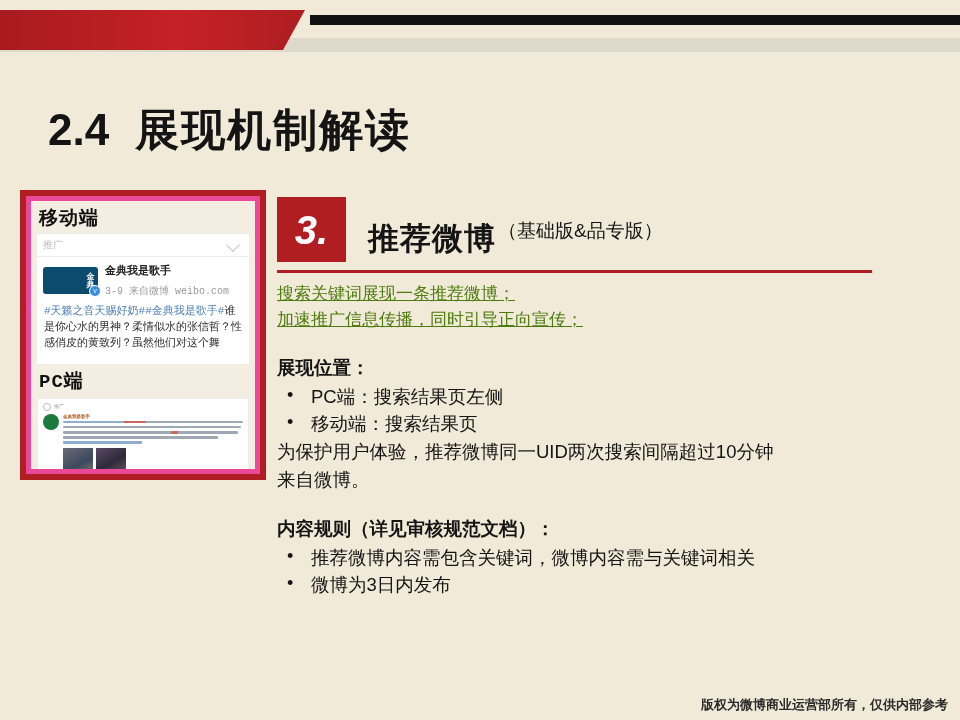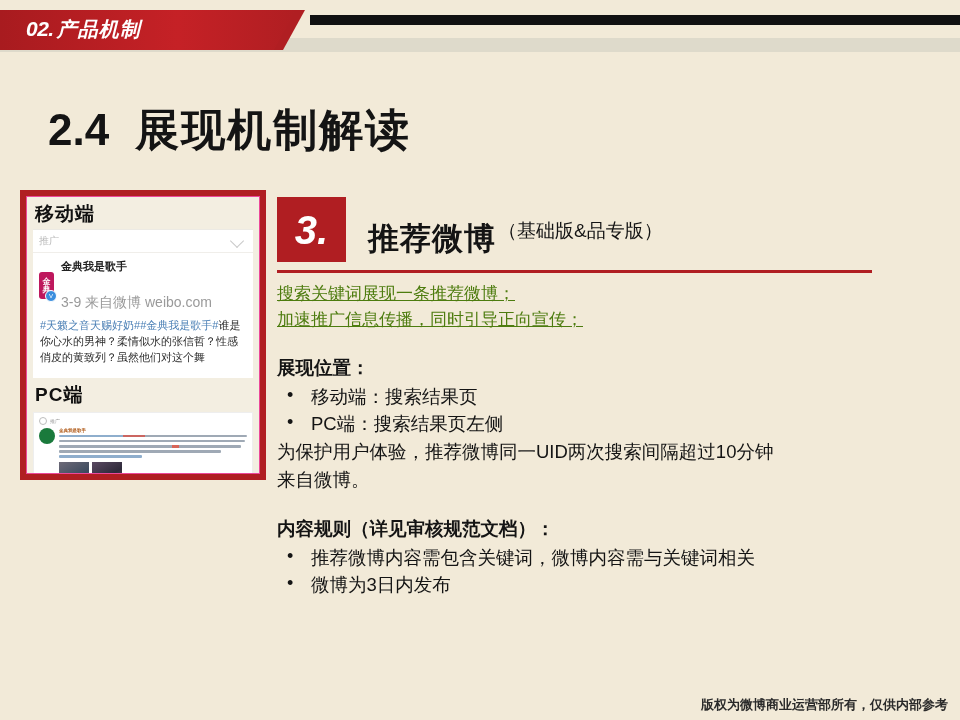--- a/index.html
+++ b/index.html
@@ -25,40 +25,40 @@
 
   
   .page-title{position:absolute;left:48px;top:101px;display:flex;align-items:baseline;}
   .pt-num{font-size:44px;font-weight:bold;letter-spacing:0px;color:#141414;}
   .pt-text{font-size:44px;font-weight:bold;margin-left:26px;letter-spacing:2px;color:#141414;}
 
   
   .shot-frame{position:absolute;left:20px;top:190px;width:246px;height:290px;
               background:#b01e22;padding:6px;box-sizing:border-box;}
   .shot-inner{width:100%;height:100%;background:#f3eee1;box-sizing:border-box;
-              border:1px solid #ec4899;position:relative;overflow:hidden;}
+              border:5px solid #ec4899;position:relative;overflow:hidden;font-family:Liberation Mono, monospace;}
 
   .shot-head{font-size:19px;font-weight:bold;color:#111;padding:4px 0 2px 8px;letter-spacing:1px;}
   .shot-head.pc{font-size:19px;}
 
   .m-card{background:#ffffff;margin:0 6px;border-top:1px solid #eceae4;}
   .promo-row{display:flex;align-items:center;justify-content:space-between;
              padding:4px 8px 4px 6px;border-bottom:1px solid #f0eeea;}
   .promo-txt{font-size:10px;color:#b9b9b9;}
   .chev{width:9px;height:9px;border-right:1.5px solid #c9c9c9;border-bottom:1.5px solid #c9c9c9;
         transform:rotate(45deg);margin-right:3px;}
   .user-row{display:flex;align-items:center;padding:6px 6px 2px 6px;gap:7px;}
-  .avatar{width:15px;height:27px;border-radius:3px;background:#be185d;position:relative;flex:none;
-          display:flex;align-items:center;justify-content:center;}
+  .avatar{width:15px;height:27px;border-radius:3px;background:#0c4a6e;position:relative;flex:none;
+          display:flex;align-items:center;justify-content:center;padding-left:40px;}
   .avatar span{color:#fff;font-size:8px;font-weight:bold;line-height:8px;text-align:center;}
   .vbadge{position:absolute;right:-3px;bottom:-3px;width:10px;height:10px;border-radius:50%;
           background:#3b8ede;border:1.5px solid #fff;color:#fff;font-size:6px;
           display:flex;align-items:center;justify-content:center;}
   .uname{font-size:11px;font-weight:bold;color:#222;}
-  .umeta{font-size:14px;color:#9a9a9a;margin-top:20px;}
+  .umeta{font-size:10px;color:#9a9a9a;margin-top:6px;}
   .post-text{font-size:11px;line-height:1.45;color:#2b2b2b;padding:4px 7px 12px 7px;}
   .post-text .tag{color:#4a7fb5;}
 
   
   .pc-card{background:#ffffff;margin:2px 6px 0 6px;padding:4px 5px;border:1px solid #eee;}
   .pc-promo{display:flex;align-items:center;gap:3px;font-size:5px;color:#9a9a9a;margin-bottom:3px;}
   .pc-dot{width:6px;height:6px;border-radius:50%;border:1px solid #bdbdbd;}
   .pc-row{display:flex;gap:4px;}
   .pc-av{width:16px;height:16px;border-radius:50%;background:#1a7a3c;flex:none;}
   .pc-body{flex:1;}
@@ -98,24 +98,20 @@
   .footer{position:absolute;right:12px;bottom:6px;font-size:13px;font-weight:bold;color:#2a2a2a;}
 </style>
 </head>
 <body>
 
 <div class="header">
   <div class="hdr-gray"></div>
   <div class="hdr-black"></div>
   <div class="hdr-red"></div>
   <div class="hdr-red-inner"></div>
-  <div class="hdr-label">
-    <span class="hdr-num">02.</span>
-    <span class="hdr-title">产品机制</span>
-  </div>
 </div>
 
 <div class="page-title">
   <span class="pt-num">2.4</span>
   <span class="pt-text">展现机制解读</span>
 </div>
 
 <div class="shot-frame">
   <div class="shot-inner">
 
@@ -185,22 +181,22 @@
 </div>
 <div class="rule"></div>
 
 <div class="body">
   <div class="p-line">搜索关键词展现一条推荐微博；</div>
   <div class="p-line">加速推广信息传播，同时引导正向宣传；</div>
 
   <div class="blk">
     <div class="blk-title">展现位置：</div>
     <ul class="bul">
+      <li>PC端：搜索结果页左侧</li>
       <li>移动端：搜索结果页</li>
-      <li>PC端：搜索结果页左侧</li>
     </ul>
     <div class="cont">为保护用户体验，推荐微博同一UID两次搜索间隔超过10分钟</div>
     <div class="cont">来自微博。</div>
   </div>
 
   <div class="blk">
     <div class="blk-title">内容规则（详见审核规范文档）：</div>
     <ul class="bul">
       <li>推荐微博内容需包含关键词，微博内容需与关键词相关</li>
       <li>微博为3日内发布</li>

